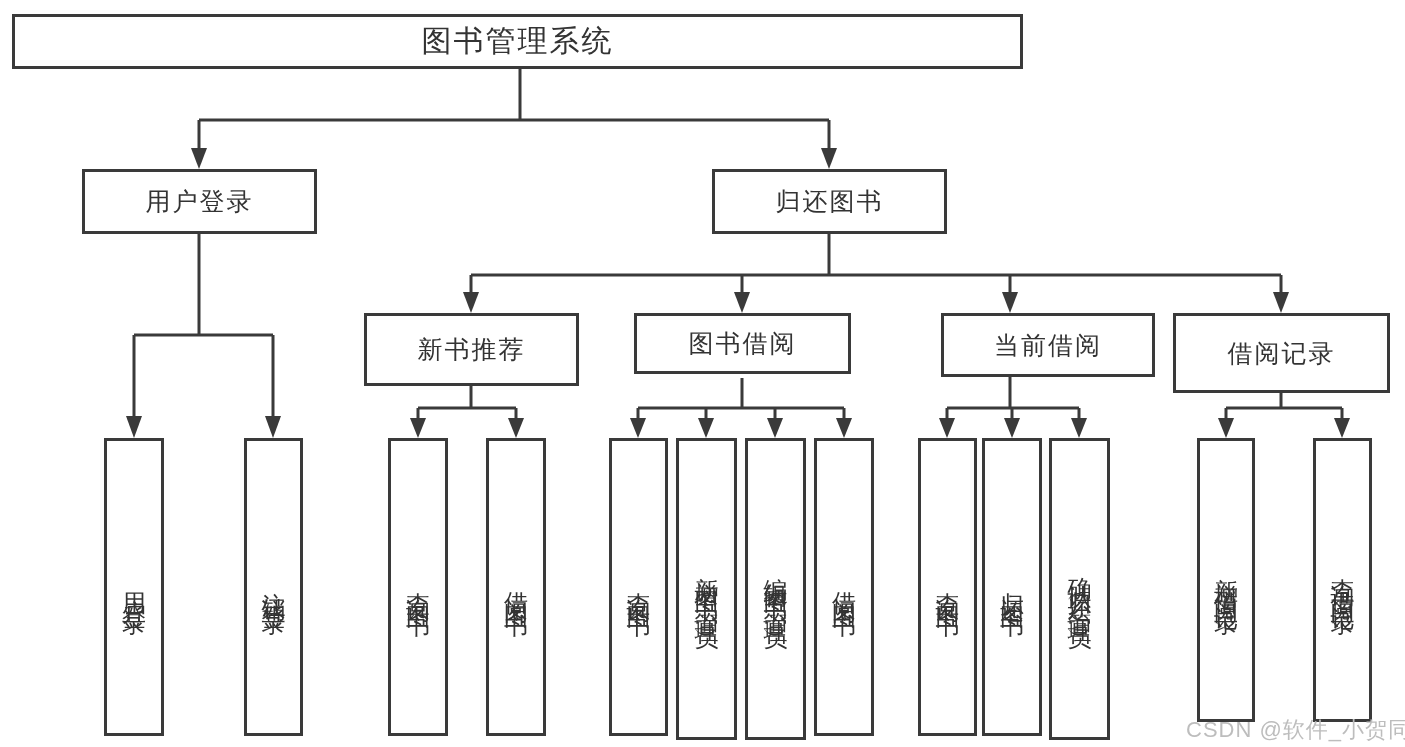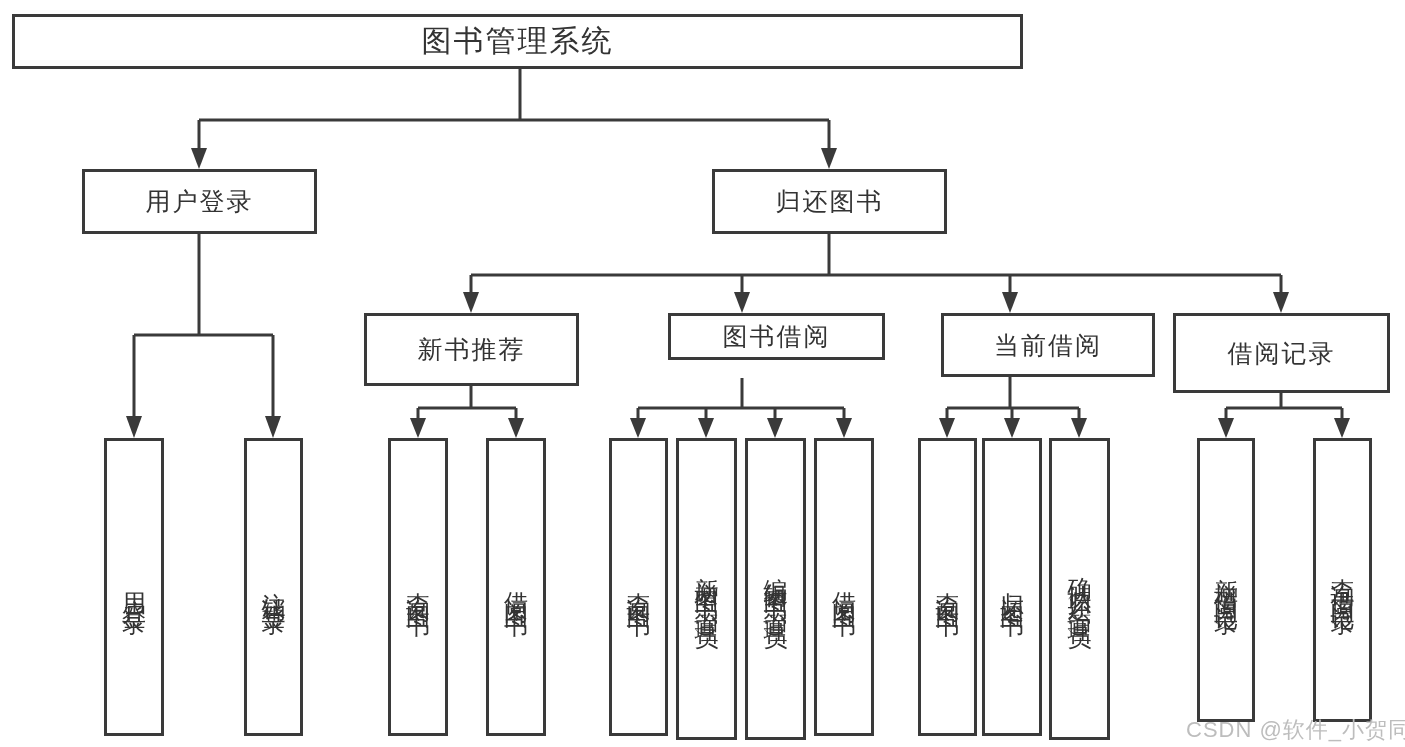--- a/index.html
+++ b/index.html
@@ -111,21 +111,21 @@
       <polygon points="1334,418 1350,418 1342,438"></polygon>
     </g>
   </svg>
 
   <div class="node h root-box" style="left:12px;top:14px;width:1011px;height:55px">图书管理系统</div>
 
   <div class="node h" style="left:82px;top:169px;width:235px;height:65px">用户登录</div>
   <div class="node h" style="left:712px;top:169px;width:235px;height:65px">归还图书</div>
 
   <div class="node h" style="left:364px;top:313px;width:215px;height:73px">新书推荐</div>
-  <div class="node h" style="left:668px;top:313px;width:217px;height:47px">图书借阅</div>
+  <div class="node h" style="left:634px;top:313px;width:217px;height:61px">图书借阅</div>
   <div class="node h" style="left:941px;top:313px;width:214px;height:64px">当前借阅</div>
   <div class="node h" style="left:1173px;top:313px;width:217px;height:80px">借阅记录</div>
 
   <div class="node v" style="left:104px;top:438px;width:60px;height:298px">用户登录</div>
   <div class="node v" style="left:244px;top:438px;width:59px;height:298px">注销登录</div>
 
   <div class="node v" style="left:388px;top:438px;width:60px;height:298px">查询图书</div>
   <div class="node v" style="left:486px;top:438px;width:60px;height:298px">借阅图书</div>
 
   <div class="node v" style="left:609px;top:438px;width:59px;height:298px">查询图书</div>

